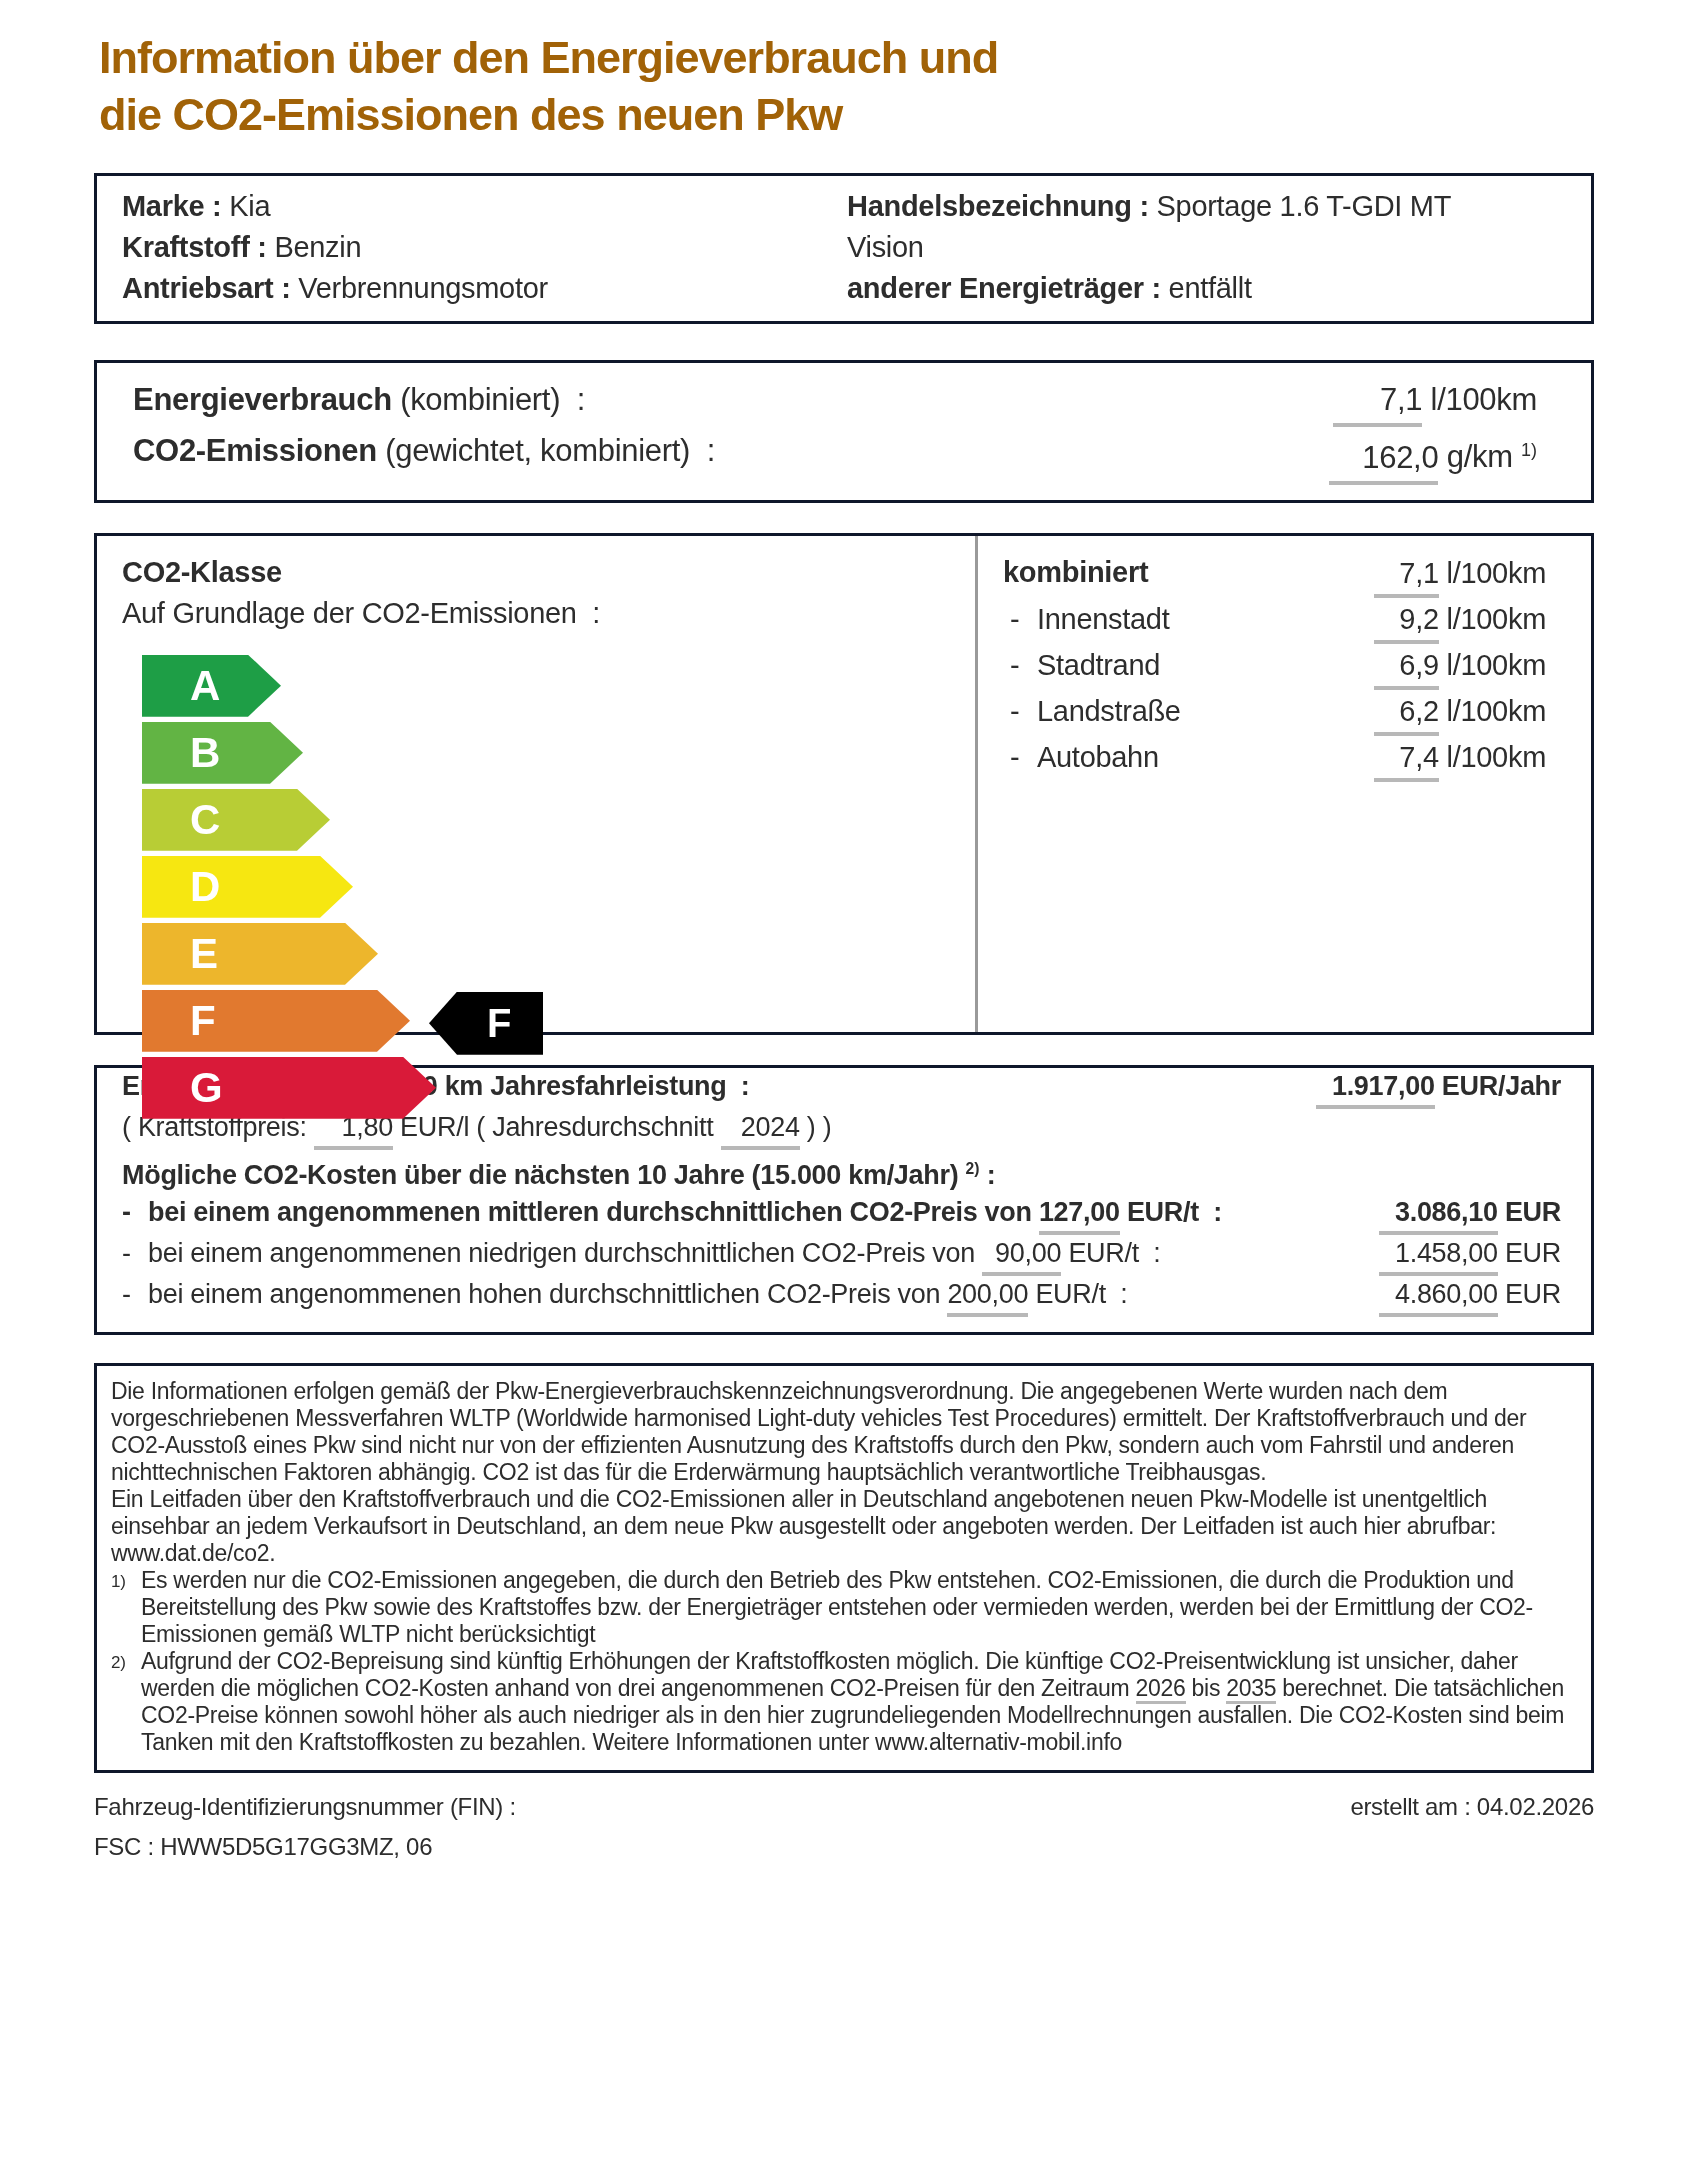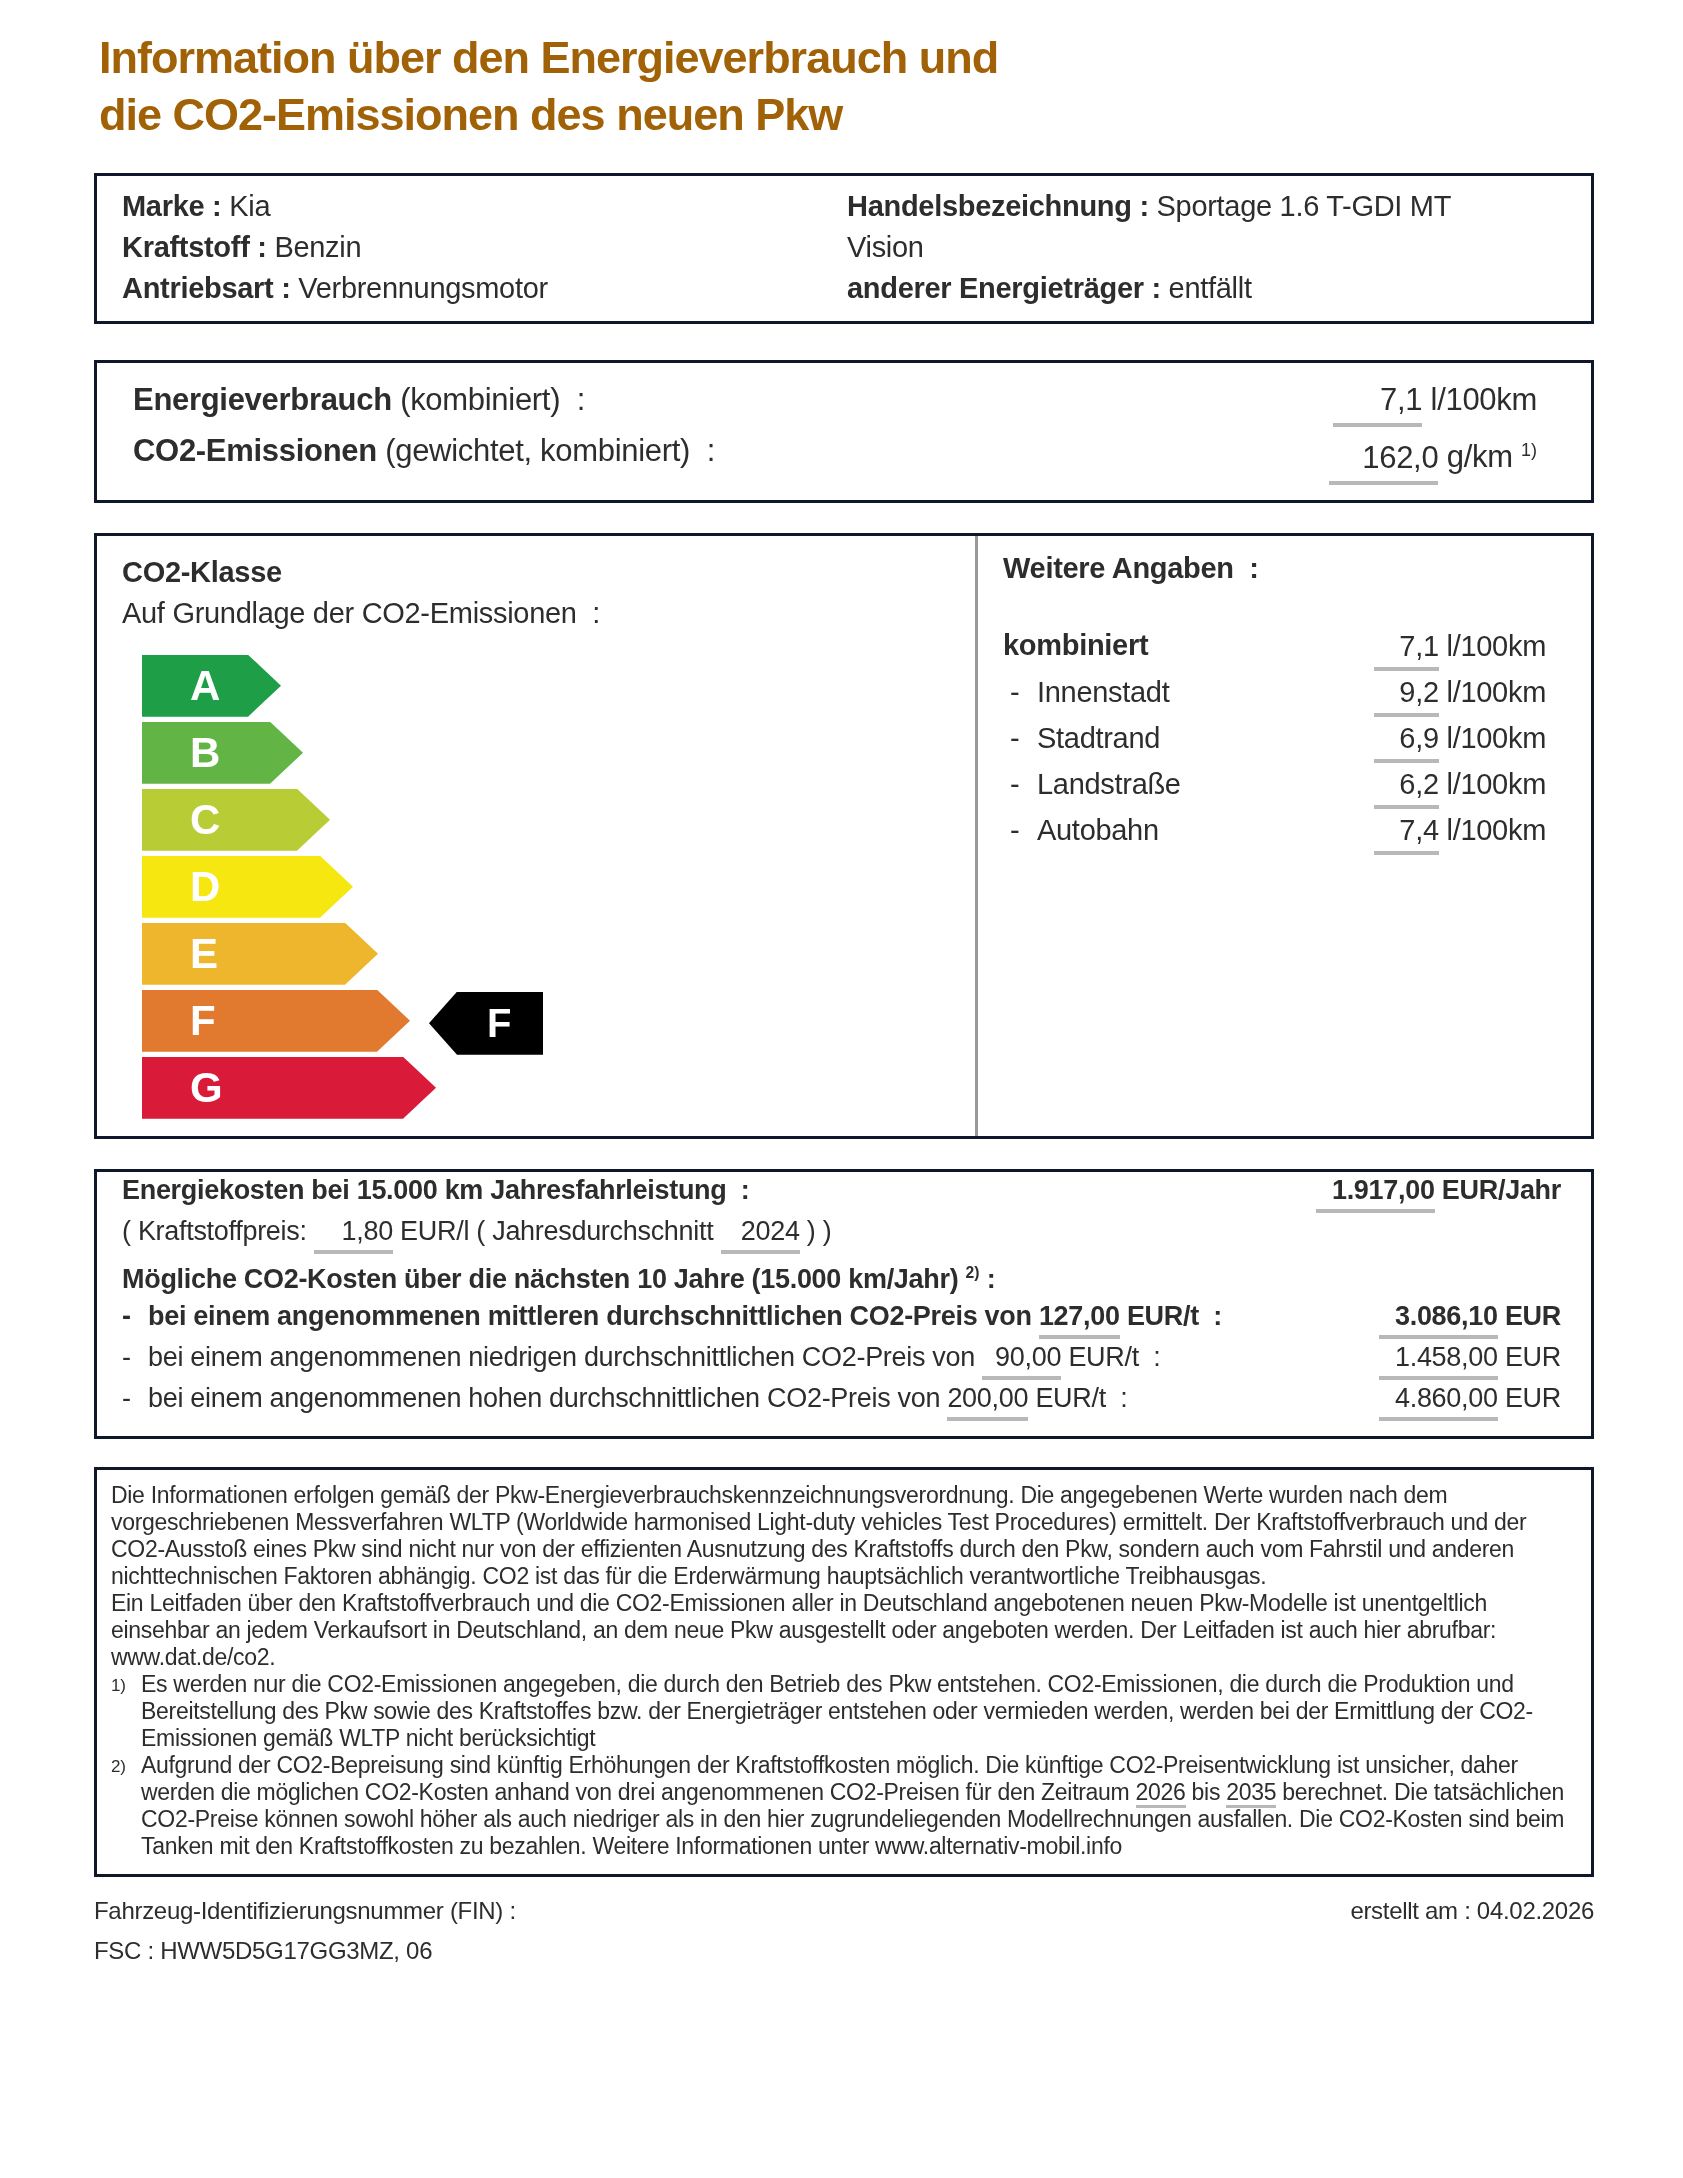--- a/index.html
+++ b/index.html
@@ -25,21 +25,21 @@
   .vehicle-right { position: absolute; left: 750px; top: 10px; width: 634px; }
   
   #box-consumption { margin-top: 36px; padding: 13px 54px 15px 36px; font-size: 31px; line-height: 47px; }
   .c-row { display: flex; }
   .c-right { margin-left: auto; white-space: nowrap; }
   .u { display: inline-block; text-align: right; border-bottom: 4px solid #b8b8b8; }
   .mw90 { min-width: 89px; } .mw110 { min-width: 109px; } .mw80 { min-width: 79px; }
   .mw120 { min-width: 119px; }
   sup.fnm { font-size: 0.58em; vertical-align: super; letter-spacing: 0; }
   
-  #box-class { margin-top: 30px; height: 606px; position: relative; }
+  #box-class { margin-top: 30px; height: 502px; position: relative; }
   .class-head { position: absolute; left: 25px; top: 16px; font-size: 29px; line-height: 41px; }
   .class-head .h1 { font-weight: bold; }
   .arrows { position: absolute; left: 45px; top: 119px; width: 832px; }
   .arrow {
     height: 62px; margin-bottom: 5px; padding-left: 48px;
     color: #fff; font-weight: bold; font-size: 42px; line-height: 61px;
     clip-path: polygon(0 0, calc(100% - 33px) 0, 100% 50%, calc(100% - 33px) 100%, 0 100%);
   }
   .w0{width:139px}.w1{width:161px}.w2{width:188px}.w3{width:211px}.w4{width:236px}.w5{width:268px}.w6{width:294px}
   .marker {
@@ -117,21 +117,20 @@
       <div class="arrow w0" style="background: rgb(30, 158, 70);"><span>A</span></div>
       <div class="arrow w1" style="background: rgb(98, 180, 68);"><span>B</span></div>
       <div class="arrow w2" style="background: rgb(184, 205, 53);"><span>C</span></div>
       <div class="arrow w3" style="background: rgb(246, 231, 17);"><span>D</span></div>
       <div class="arrow w4" style="background: rgb(237, 182, 44);"><span>E</span></div>
       <div class="arrow w5" style="background: rgb(225, 121, 47);"><span>F</span></div>
       <div class="arrow w6" style="background: rgb(217, 26, 57);"><span>G</span></div>
       <div class="marker" style="background: rgb(0, 0, 0);"><span>F</span></div>
     </div>
     <div class="class-right">
-      <div class="wa-head">Weitere Angaben&nbsp;&nbsp;:</div>
       <div class="wa-row">
         <span class="wa-title">kombiniert</span>
         <span class="wa-val"><span class="u">7,1</span> <span>l/100km</span></span>
       </div>
       <div class="wa-row">
         <span class="dash">-</span>
           <span>Innenstadt</span>
         <span class="wa-val"><span class="u">9,2</span> <span>l/100km</span></span>
       </div>
       <div class="wa-row">

